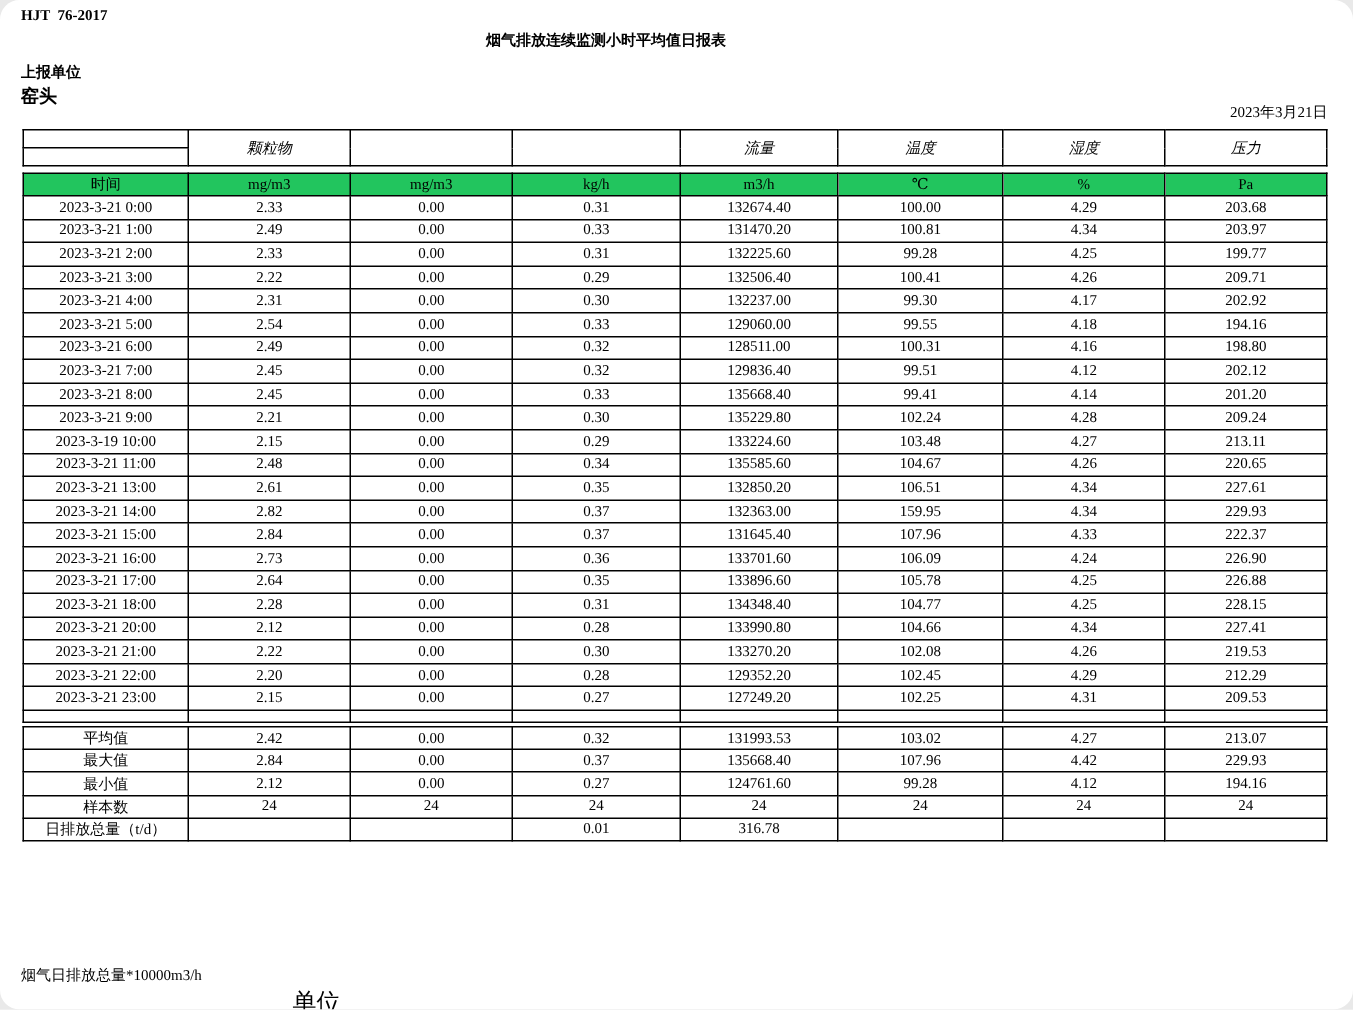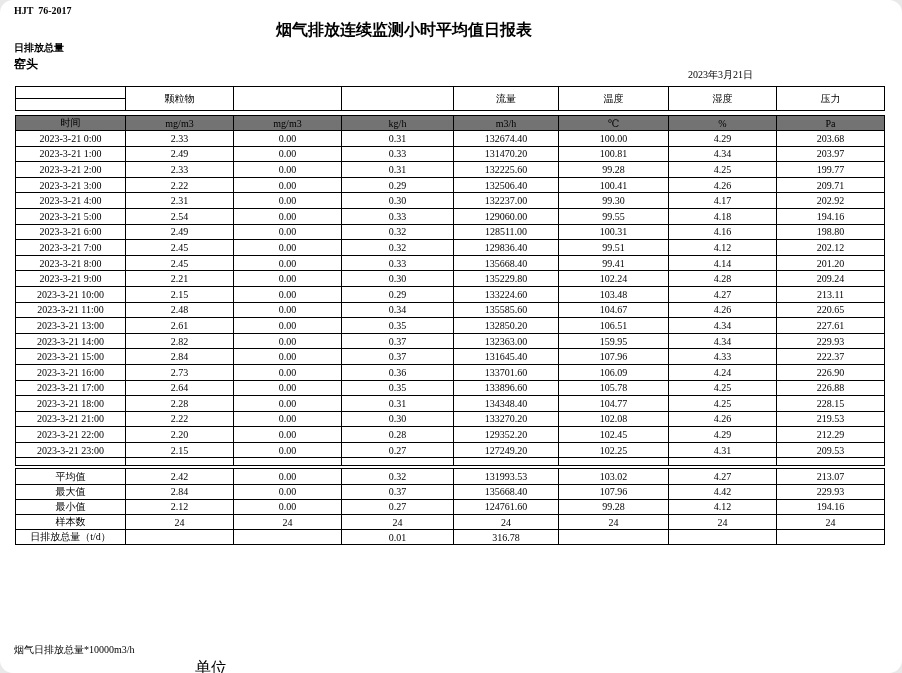--- a/index.html
+++ b/index.html
@@ -3,51 +3,51 @@
 <meta charset="utf-8">
 <style>
   * { margin:0; padding:0; box-sizing:border-box; }
   html,body { background:#e9e9e9; }
   #page {
     position:relative; width:902px; height:673px; background:#ffffff;
     font-family:"Liberation Serif","DejaVu Serif",serif; color:#000; overflow:hidden;border-radius:13px;
   }
   .abs { position:absolute; }
   #std-no { left:14px; top:5px; font-size:10px; font-weight:bold; white-space:pre; }
-  #title  { left:0; top:20px; width:808px; text-align:center; font-size:16px; font-weight:bold; }
+  #title  { left:0; top:20px; width:808px; text-align:center; font-size:10px; font-weight:bold; }
   #company{ left:14px; top:41px; font-size:10px; font-weight:bold; }
   #kiln   { left:14px; top:56px; font-size:12px; font-weight:bold; }
-  #date   { left:688px; top:68px; width:197px; text-align:left; font-size:10px; }
+  #date   { left:688px; top:68px; width:197px; text-align:right; font-size:10px; }
   #tables { left:15px; top:86px; }
   table { border-collapse:collapse; table-layout:fixed; width:869px; }
   td {
     border:1px solid #000; text-align:center; vertical-align:middle;
     font-size:10px; padding:0; overflow:hidden; white-space:nowrap;
   }
   col.c1{width:110px} col.c2{width:108px} col.c3{width:108px} col.c4{width:112px}
   col.c5{width:105px} col.c6{width:110px} col.c7{width:108px} col.c8{width:108px}
-  .t1 td { height:12px; }
+  .t1 td { height:12px;font-style:italic; }
   .t2 { margin-top:4px; }
-  .green td { background:#737373; height:13px; }
+  .green td { background:#22c55e; height:13px; }
   #data-body td { height:15.6px; }
   .tail td { height:8px; }
   .t3 { margin-top:2px; }
   #summary-body td { height:15.2px; }
   #footer-note { left:14px; top:643px; font-size:10px; }
   #footer-line2 { left:14px; top:674px; font-size:10px; }
   #footer-unit { left:170px; top:658px; font-size:16px;margin-left:25px; }
 </style>
 </head>
 <body>
 
 <div id="page">
 
   <div id="std-no" class="abs">HJT  76-2017</div>
   <div id="title" class="abs">烟气排放连续监测小时平均值日报表</div>
-  <div id="company" class="abs">日排放总量</div>
+  <div id="company" class="abs">上报单位</div>
   <div id="kiln" class="abs">窑头</div>
   <div id="date" class="abs">2023年3月21日</div>
 
   <div id="tables" class="abs">
 
     <table class="t1">
       <colgroup>
           <col class="c1">
           <col class="c2">
           <col class="c3">
@@ -192,21 +192,21 @@
             <td>2023-3-21 9:00</td>
             <td>2.21</td>
             <td>0.00</td>
             <td>0.30</td>
             <td>135229.80</td>
             <td>102.24</td>
             <td>4.28</td>
             <td>209.24</td>
           </tr>
           <tr>
-            <td>2023-3-21 10:00</td>
+            <td>2023-3-19 10:00</td>
             <td>2.15</td>
             <td>0.00</td>
             <td>0.29</td>
             <td>133224.60</td>
             <td>103.48</td>
             <td>4.27</td>
             <td>213.11</td>
           </tr>
           <tr>
             <td>2023-3-21 11:00</td>
@@ -270,20 +270,30 @@
           </tr>
           <tr>
             <td>2023-3-21 18:00</td>
             <td>2.28</td>
             <td>0.00</td>
             <td>0.31</td>
             <td>134348.40</td>
             <td>104.77</td>
             <td>4.25</td>
             <td>228.15</td>
+          </tr>
+          <tr>
+            <td>2023-3-21 20:00</td>
+            <td>2.12</td>
+            <td>0.00</td>
+            <td>0.28</td>
+            <td>133990.80</td>
+            <td>104.66</td>
+            <td>4.34</td>
+            <td>227.41</td>
           </tr>
           <tr>
             <td>2023-3-21 21:00</td>
             <td>2.22</td>
             <td>0.00</td>
             <td>0.30</td>
             <td>133270.20</td>
             <td>102.08</td>
             <td>4.26</td>
             <td>219.53</td>

